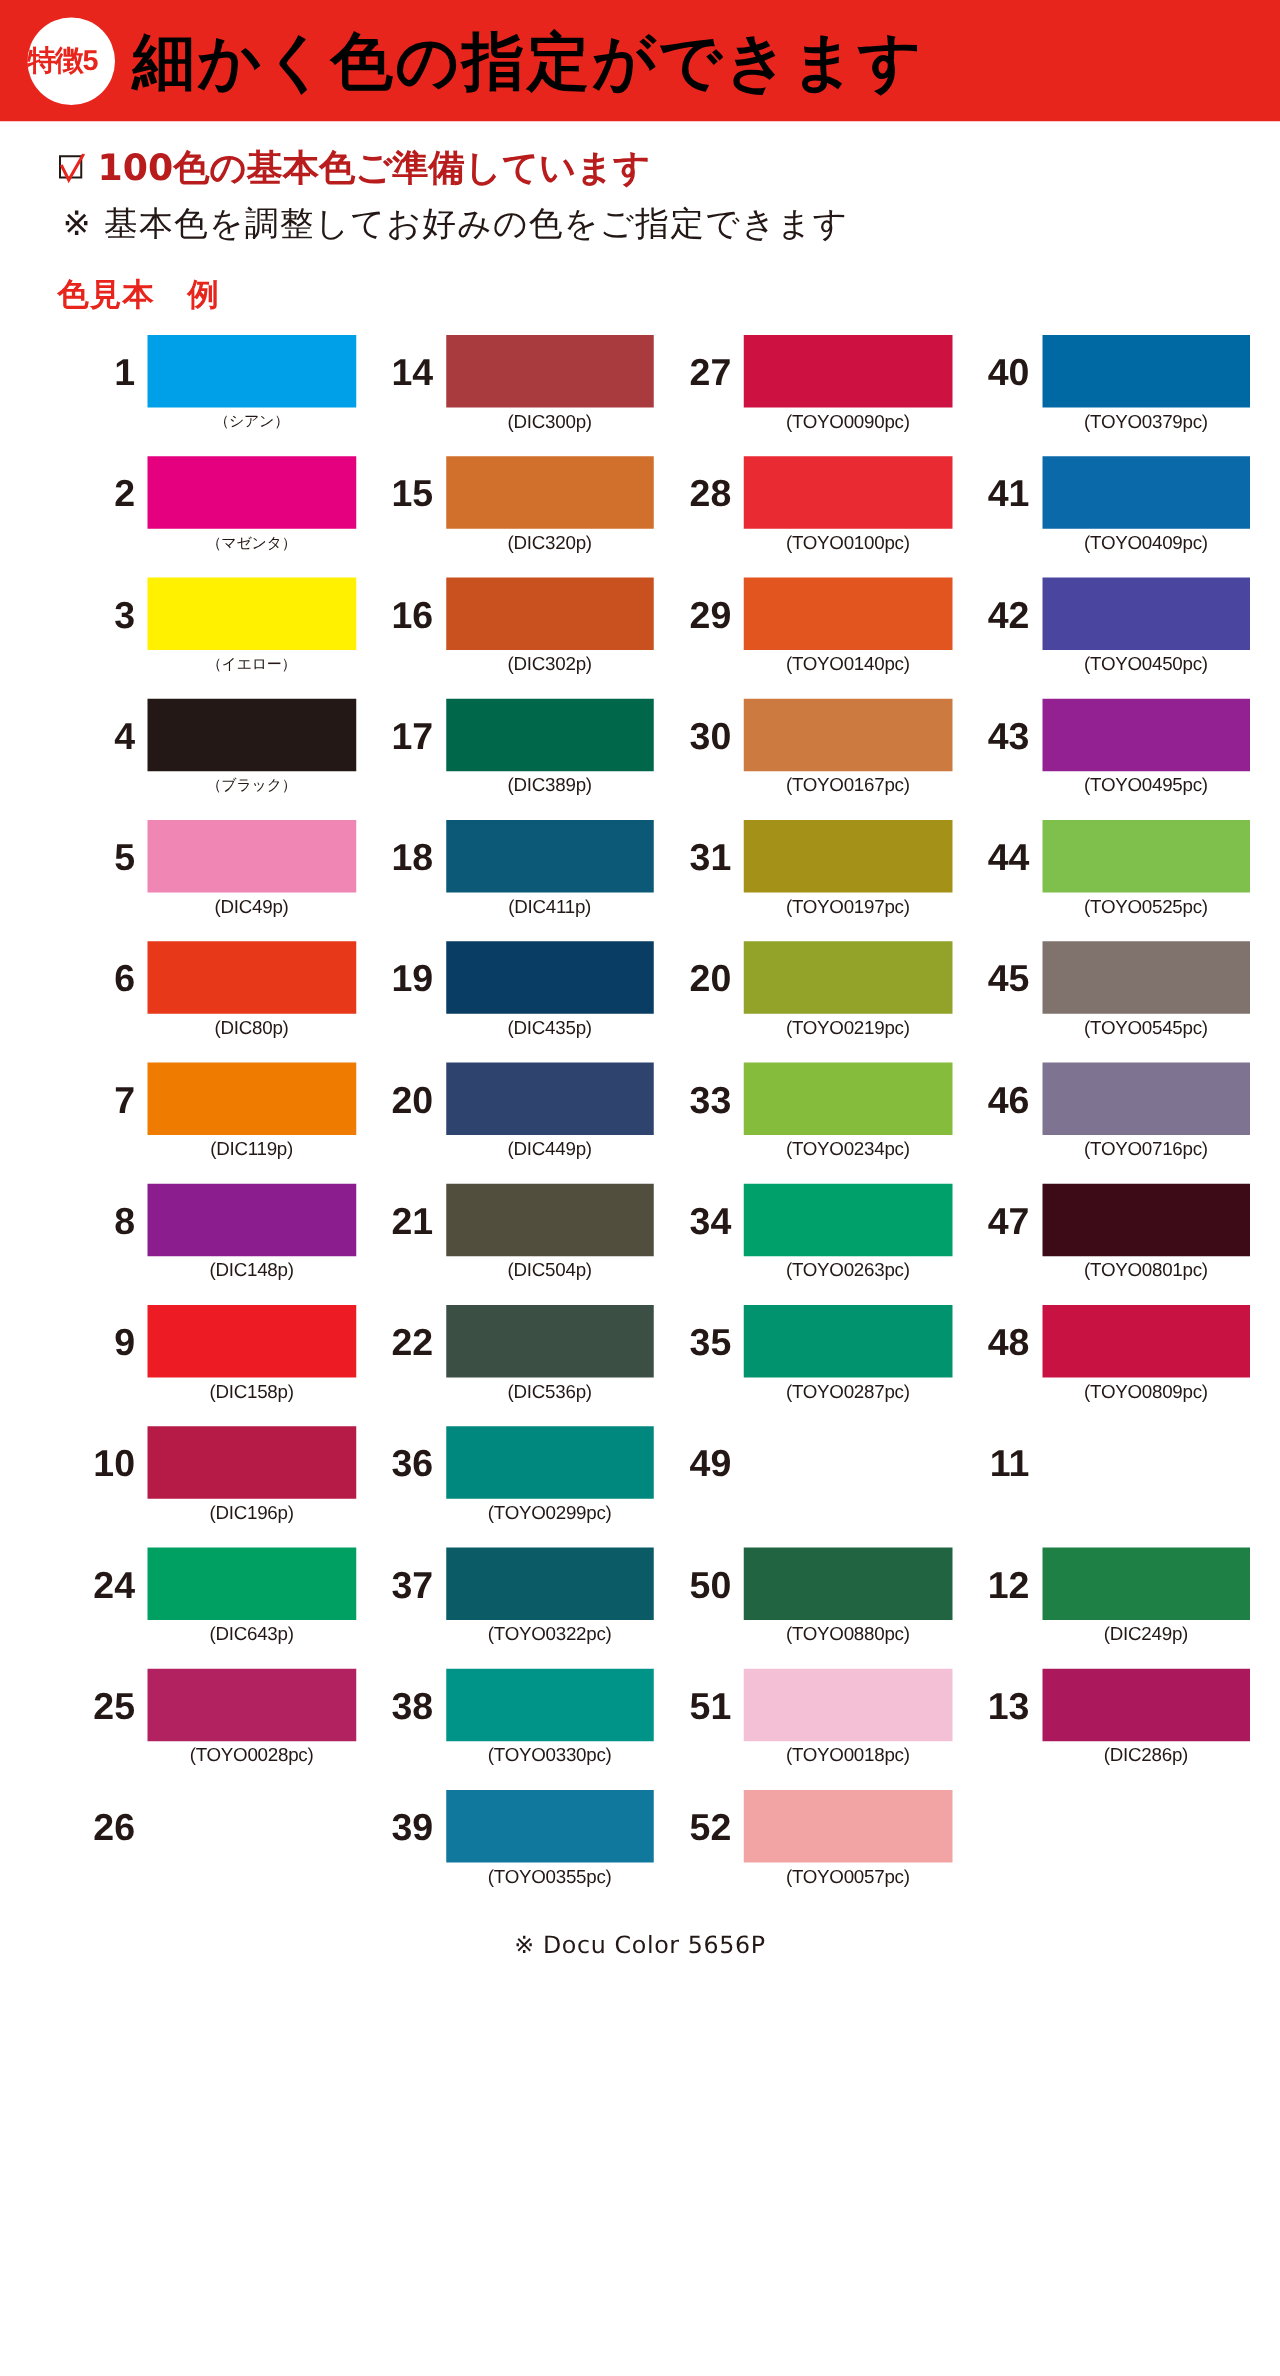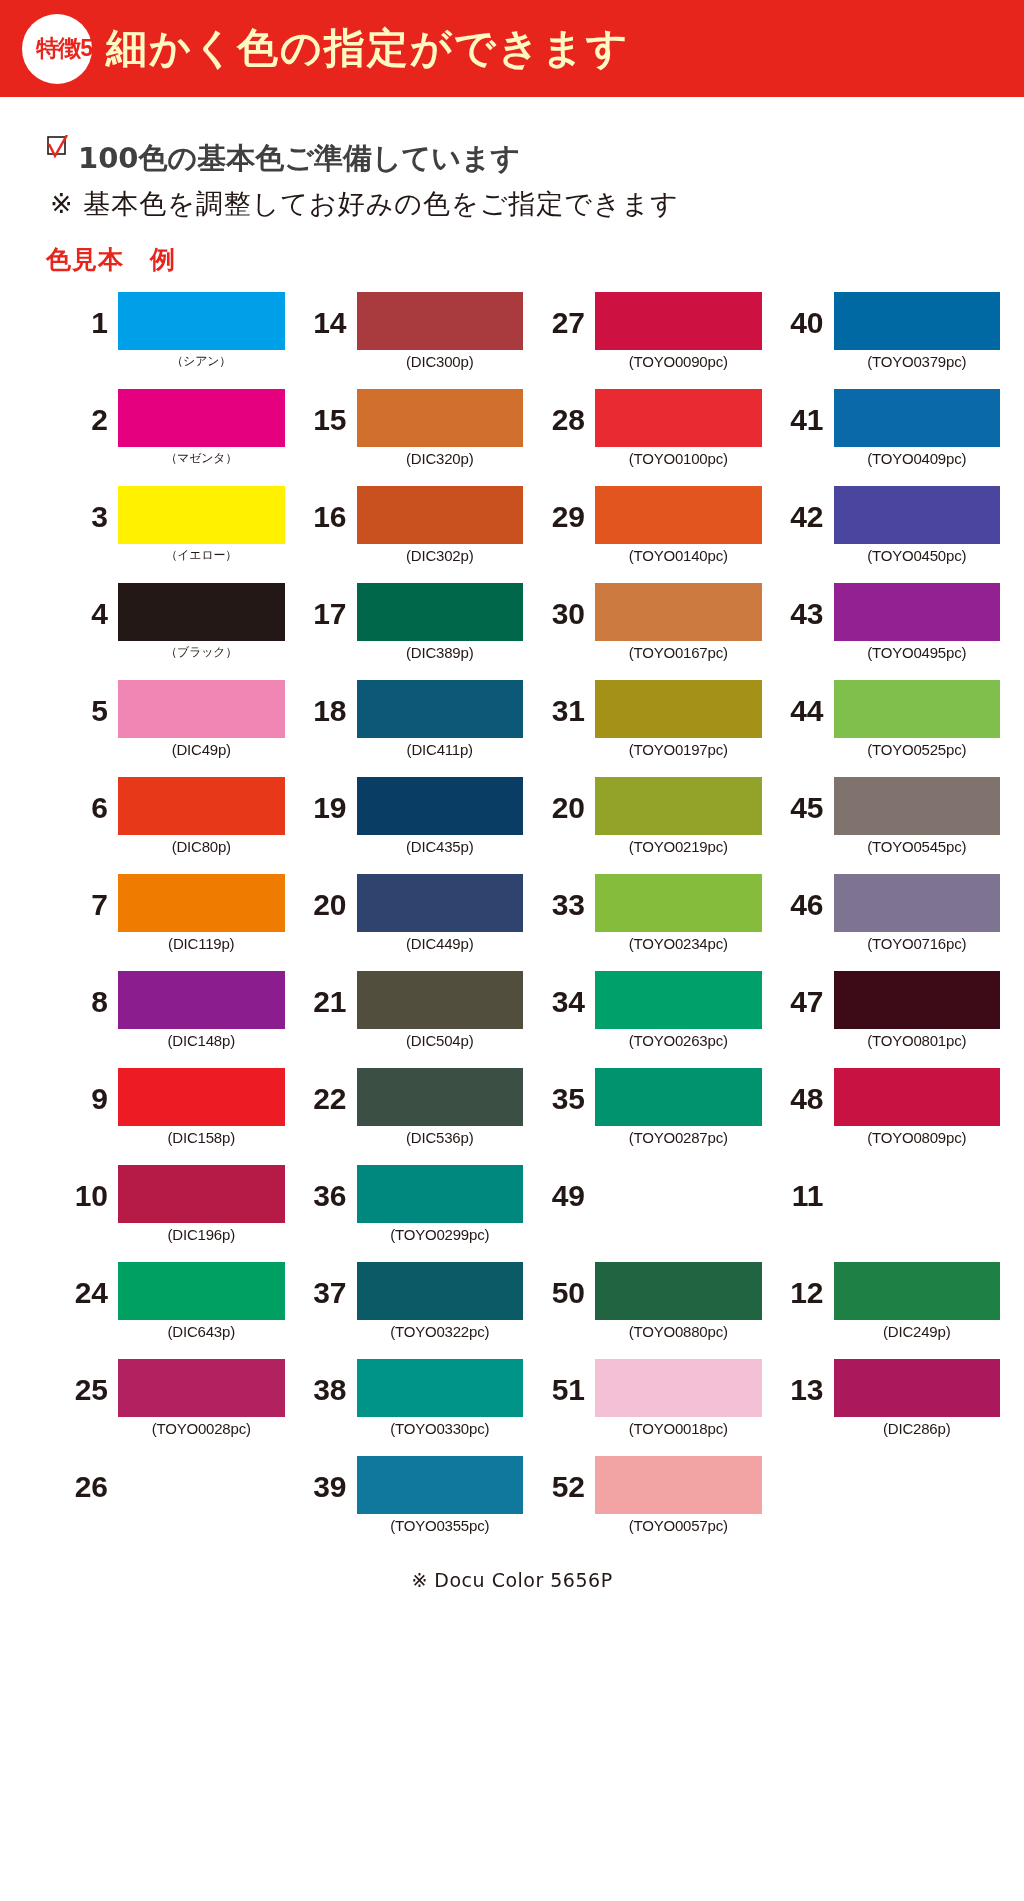--- a/index.html
+++ b/index.html
@@ -27,34 +27,34 @@
     box-sizing: border-box;
   }
   .badge {
     width: 70px;
     height: 70px;
     border-radius: 50%;
     background: #ffffff;
     color: #e8251c;
     display: flex;
     align-items: center;
-    justify-content: flex-end;
+    justify-content: flex-start;
     flex: 0 0 auto;
     margin-right: 14px;
   }
   .badge-text {
     font-size: 23px;
     font-weight: bold;
     letter-spacing: -1px;
     line-height: 1;
     white-space: nowrap;
   }
   .banner-title {
-    color: #fef9c3;
-    font-size: 41px;
+    color: #000000;
+    font-size: 50px;
     font-weight: bold;
     letter-spacing: 2px;
     line-height: 1;
     white-space: nowrap;
     font-family: "DejaVu Sans", sans-serif;
   }
 
   
   .intro {
     padding: 22px 0 0 46px;
@@ -69,24 +69,23 @@
     height: 24px;
     margin-right: 10px;
     flex: 0 0 auto;
     position: relative;
   }
   .check-icon svg { display: block; }
   .intro-main {
     font-size: 29px;
     font-weight: bold;
     letter-spacing: 0px;
-    color: #404040;
+    color: #b91c1c;
     line-height: 1.1;
     font-family: "DejaVu Sans", sans-serif;
-    margin-top: 24px;
   }
   .intro-sub {
     font-size: 27px;
     color: #231815;
     letter-spacing: 1px;
     line-height: 1.1;
     margin-left: 4px;
     font-family: "DejaVu Sans", sans-serif;
   }
   .sample-label {

